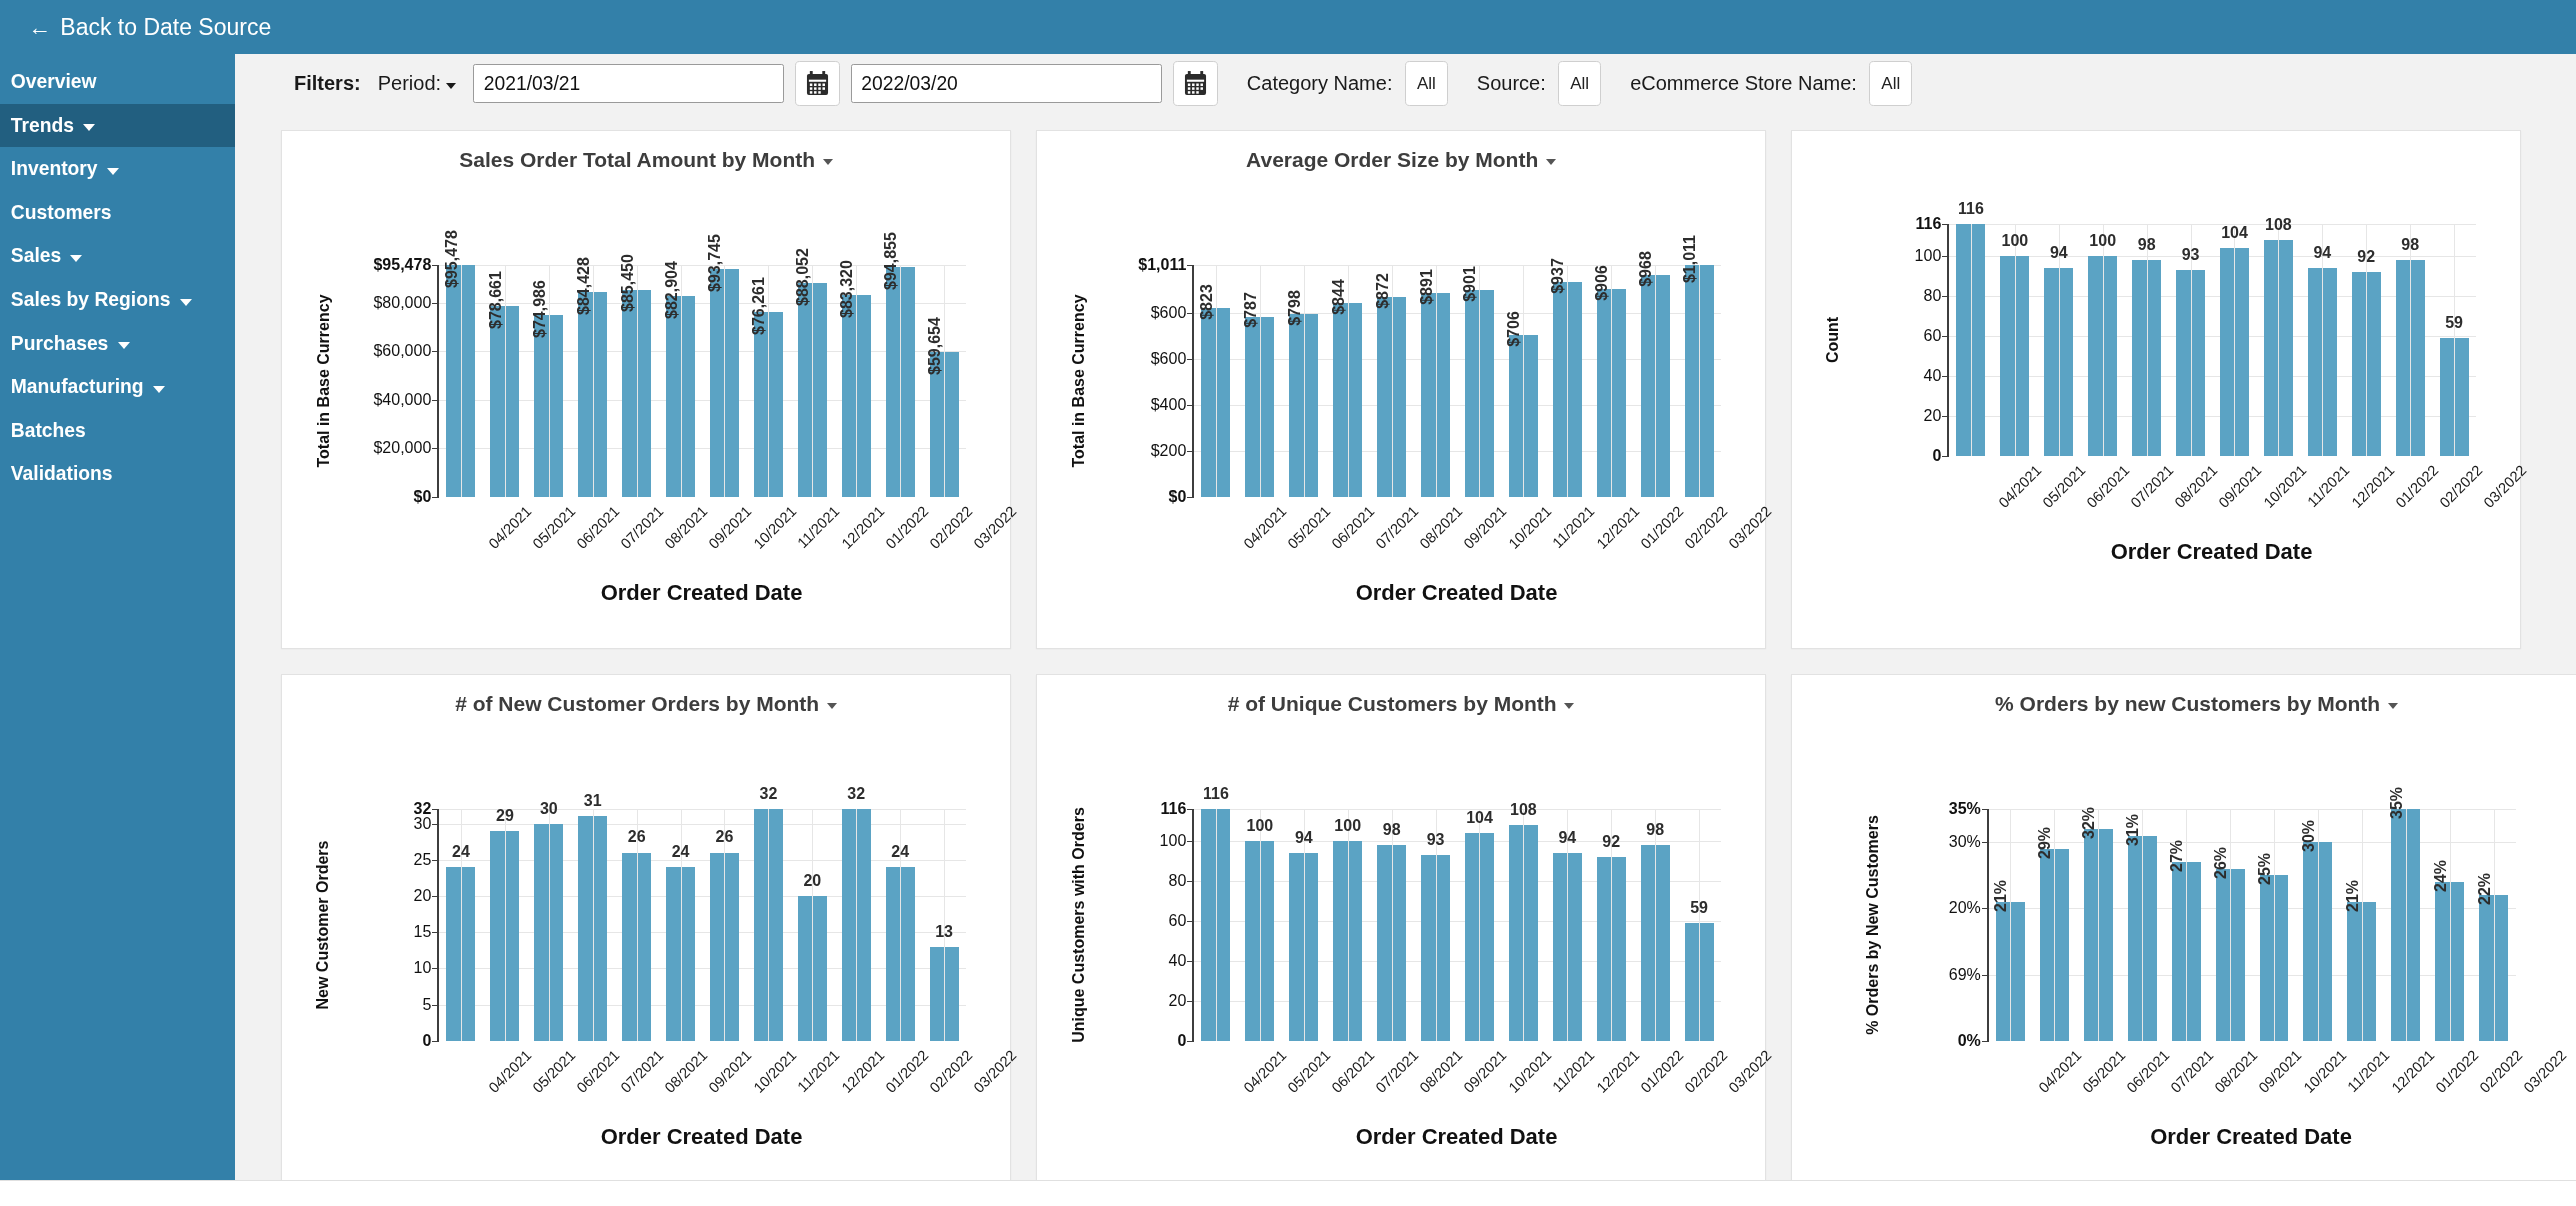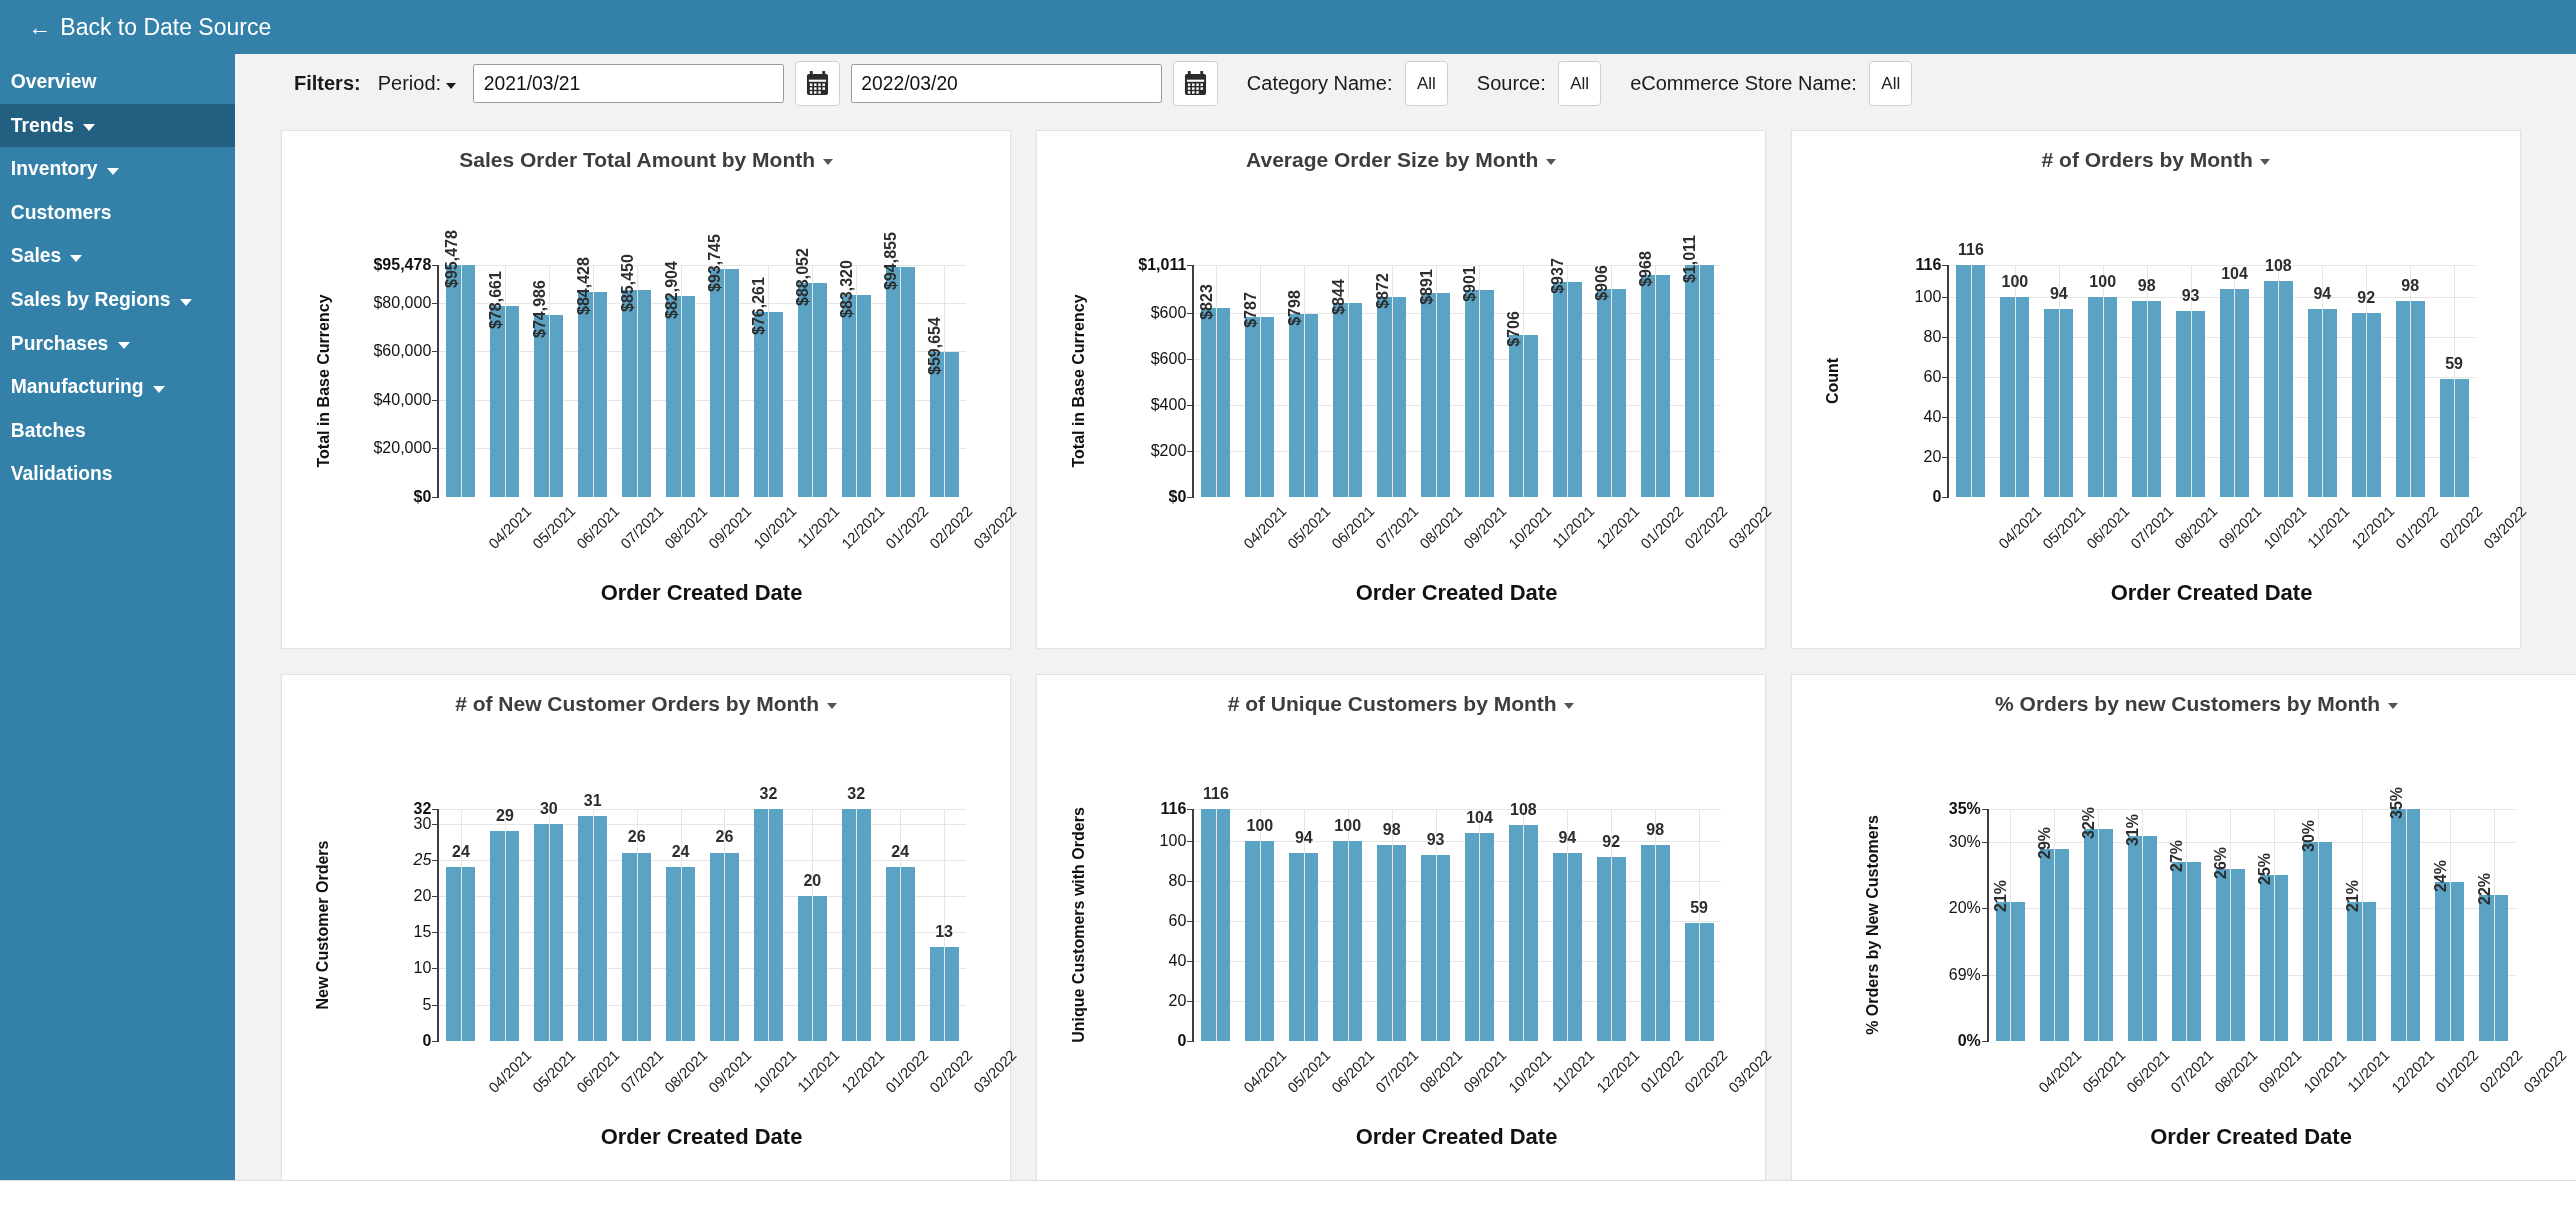--- a/index.html
+++ b/index.html
@@ -491,24 +491,20 @@
             <div class="xtick" style="left: 342px;">11/2021</div>
             <div class="xtick" style="left: 386px;">12/2021</div>
             <div class="xtick" style="left: 430px;">01/2022</div>
             <div class="xtick" style="left: 474px;">02/2022</div>
             <div class="xtick" style="left: 518px;">03/2022</div>
           </div>
           <div class="xlabel" style="left: 155px; width: 529px; top: 408px;">Order Created Date</div>
         </div>
       </div>
       <div class="panel" style="left: 1510px; top: 0px; width: 730px; height: 519px;">
-        <div class="panel-title">
-          <span># of Orders by Month</span>
-          <i class="caret-down"></i>
-        </div>
         <div class="chart" style="width: 730px; height: 465px; position: relative;">
           <div class="ylabel" style="left: 26px; top: 93px; height: 232px; width: 31px;">
             <span>Count</span>
           </div>
           <div class="plot" style="left: 155px; top: 93px; width: 529px; height: 232px;">
             <div class="ytickmark" style="top: 232px;"></div>
             <div class="ytick bold" style="top: 232px;">0</div>
             <div class="gridline" style="top: 192px;"></div>
             <div class="ytickmark" style="top: 192px;"></div>
             <div class="ytick" style="top: 192px;">20</div>
@@ -626,21 +622,21 @@
             <div class="ytickmark" style="top: 159px;"></div>
             <div class="ytick" style="top: 159px;">10</div>
             <div class="gridline" style="top: 123px;"></div>
             <div class="ytickmark" style="top: 123px;"></div>
             <div class="ytick" style="top: 123px;">15</div>
             <div class="gridline" style="top: 87px;"></div>
             <div class="ytickmark" style="top: 87px;"></div>
             <div class="ytick" style="top: 87px;">20</div>
             <div class="gridline" style="top: 51px;"></div>
             <div class="ytickmark" style="top: 51px;"></div>
-            <div class="ytick" style="top: 51px; font-style: italic;">25</div>
+            <div class="ytick" style="top: 51px;">25</div>
             <div class="gridline" style="top: 14.5px;"></div>
             <div class="ytickmark" style="top: 14.5px;"></div>
             <div class="ytick" style="top: 14.5px;">30</div>
             <div class="gridline" style="top: 0px;"></div>
             <div class="ytickmark" style="top: 0px;"></div>
             <div class="ytick bold" style="top: 0px;">32</div>
             <div class="bars">
               <div class="barcell">
                 <div class="vgrid"></div>
                 <div class="bar" style="height: 174px; background: rgb(91, 163, 196);"></div>

